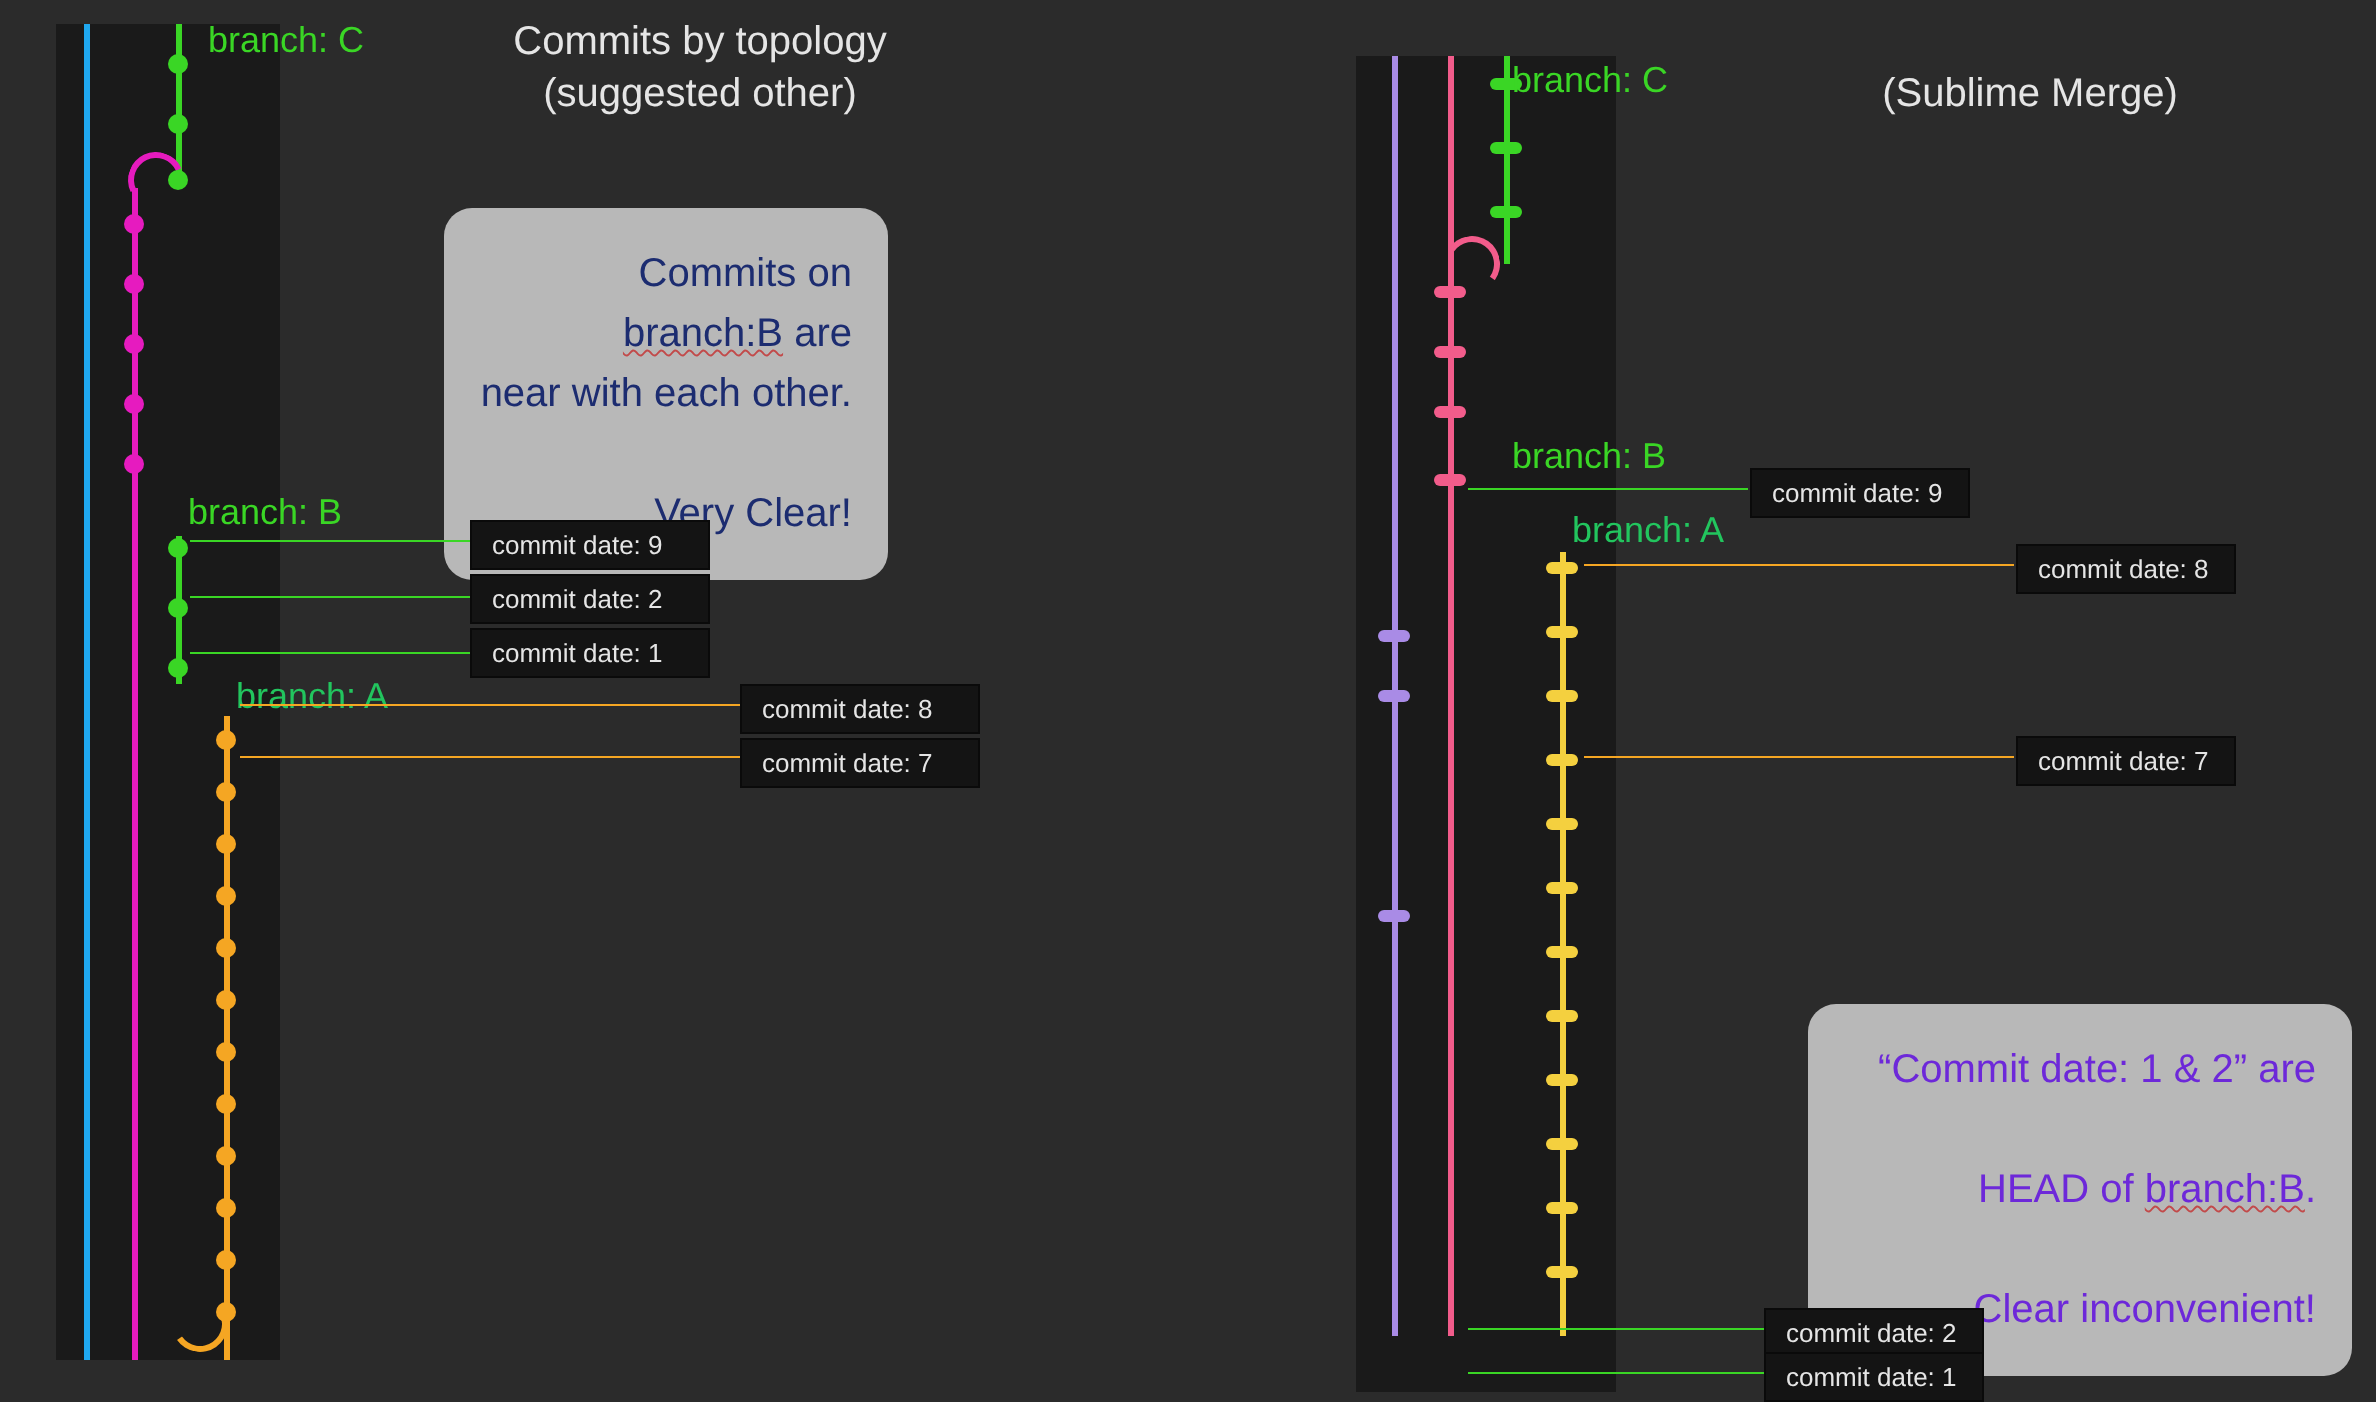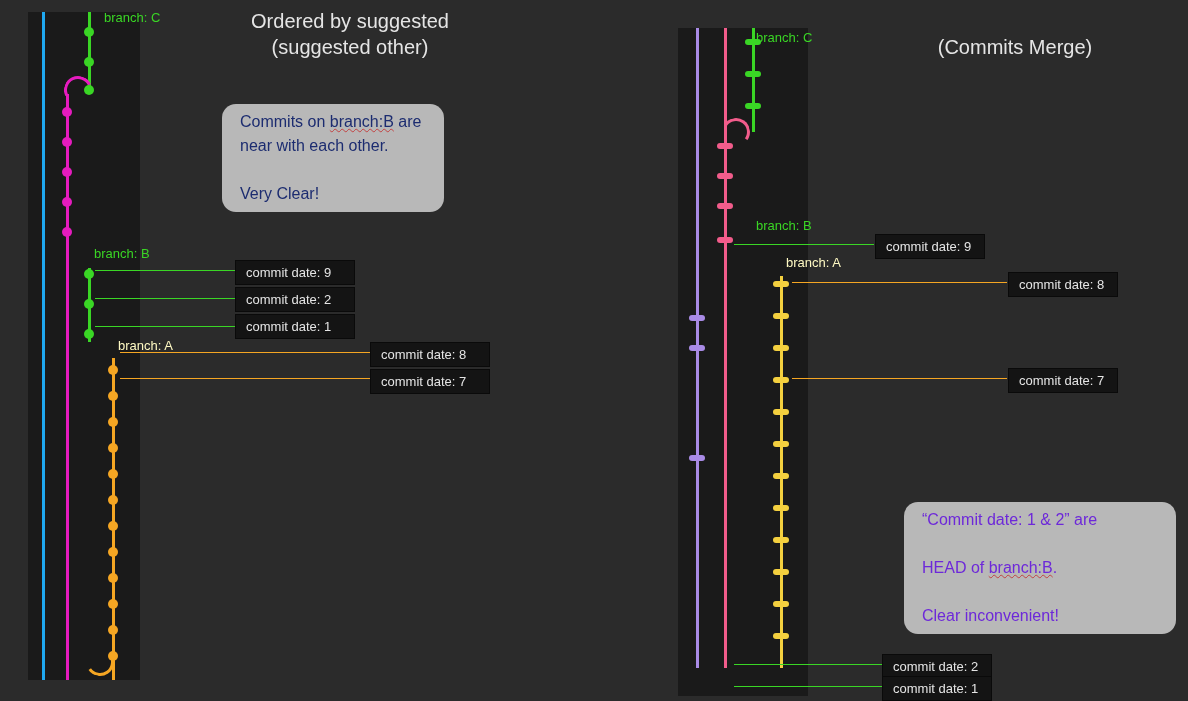--- a/index.html
+++ b/index.html
@@ -36,43 +36,43 @@
   }
   .commit-tick {
     position: absolute;
     height: 6px;
     width: 16px;
     border-radius: 3px;
     transform: translate(-50%, -50%);
   }
   .branch-label {
     position: absolute;
-    font-size: 13px;
+    font-size: 18px;
     white-space: nowrap;
   }
   .c-blue   { background: #1fa8f0; }
   .c-magenta{ background: #e61bbf; }
   .c-green  { background: #3ad625; }
   .c-orange { background: #f5a623; }
   .c-lilac  { background: #a98be6; }
   .c-pink   { background: #f25c8b; }
   .c-yellow { background: #f4d03f; }
 
   .t-green  { color: #3ad625; }
-  .t-orange { color: #fef9c3; }
+  .t-orange { color: #22c55e; }
   .t-navy   { color: #1c2c70; }
   .t-red    { color: #6d28d9; margin-left: 40px; }
 
   .callout {
     position: absolute;
     background: #b8b8b8;
     border-radius: 14px;
-    padding: 6px 18px;
-    font-size: 16px;
-    text-align: left;
+    padding: 18px 18px;
+    font-size: 20px;
+    text-align: right;
     line-height: 1.5;
   }
   .callout .underline { text-decoration: underline; text-decoration-color: rgba(200,0,0,.6); text-decoration-style: wavy; text-decoration-thickness: 1px; }
   .commit-box {
     position: absolute;
     background: #141414;
     color: #e5e5e5;
     font-size: 13px;
     padding: 4px 10px;
     border: 1px solid #0a0a0a;
@@ -87,21 +87,21 @@
     position: absolute;
     border-radius: 50%;
     width: 28px; height: 28px;
     border: 3px solid transparent;
   }
 </style>
 </head>
 <body>
 
 <div class="panel-title" style="left:240px; top:8px; width:220px;">
-  <span>Ordered by suggested</span><br>
+  <span>Commits by topology</span><br>
   <span>(suggested other)</span>
 </div>
 
 <div class="graph-col" style="left:28px; top:12px; width:112px; height:668px;">
 
   <div class="vline c-blue" style="left:14px; top:0; height:668px;"></div>
   <div class="vline c-magenta" style="left:38px; top:82px; height:586px;"></div>
   <div class="vline c-green" style="left:60px; top:0; height:78px;"></div>
   <div class="vline c-green" style="left:60px; top:256px; height:74px;"></div>
   <div class="vline c-orange" style="left:84px; top:346px; height:322px;"></div>
@@ -155,21 +155,21 @@
 <div class="commit-box" style="left:235px; top:287px; width:120px;">commit date: 2</div>
 <div class="commit-box" style="left:235px; top:314px; width:120px;">commit date: 1</div>
 
 <div class="lead-line" style="left:120px; top:352px; width:250px; background:#f5a623;"></div>
 <div class="lead-line" style="left:120px; top:378px; width:250px; background:#f5a623;"></div>
 <div class="commit-box" style="left:370px; top:342px; width:120px;">commit date: 8</div>
 <div class="commit-box" style="left:370px; top:369px; width:120px;">commit date: 7</div>
 
 <div class="panel-title" style="left:890px; top:8px; width:250px;">
   <br>
-  <span>(Commits Merge)</span>
+  <span>(Sublime Merge)</span>
 </div>
 
 <div class="graph-col" style="left:678px; top:28px; width:130px; height:668px;">
   <div class="vline c-lilac" style="left:18px; top:0; height:640px;"></div>
   <div class="vline c-pink" style="left:46px; top:0; height:640px;"></div>
   <div class="vline c-green" style="left:74px; top:0; height:104px;"></div>
   <div class="vline c-yellow" style="left:102px; top:248px; height:392px;"></div>
 
   <div class="curve" style="left:44px; top:90px; border-top-color:#f25c8b; border-right-color:#f25c8b; transform:rotate(-10deg);"></div>
 

